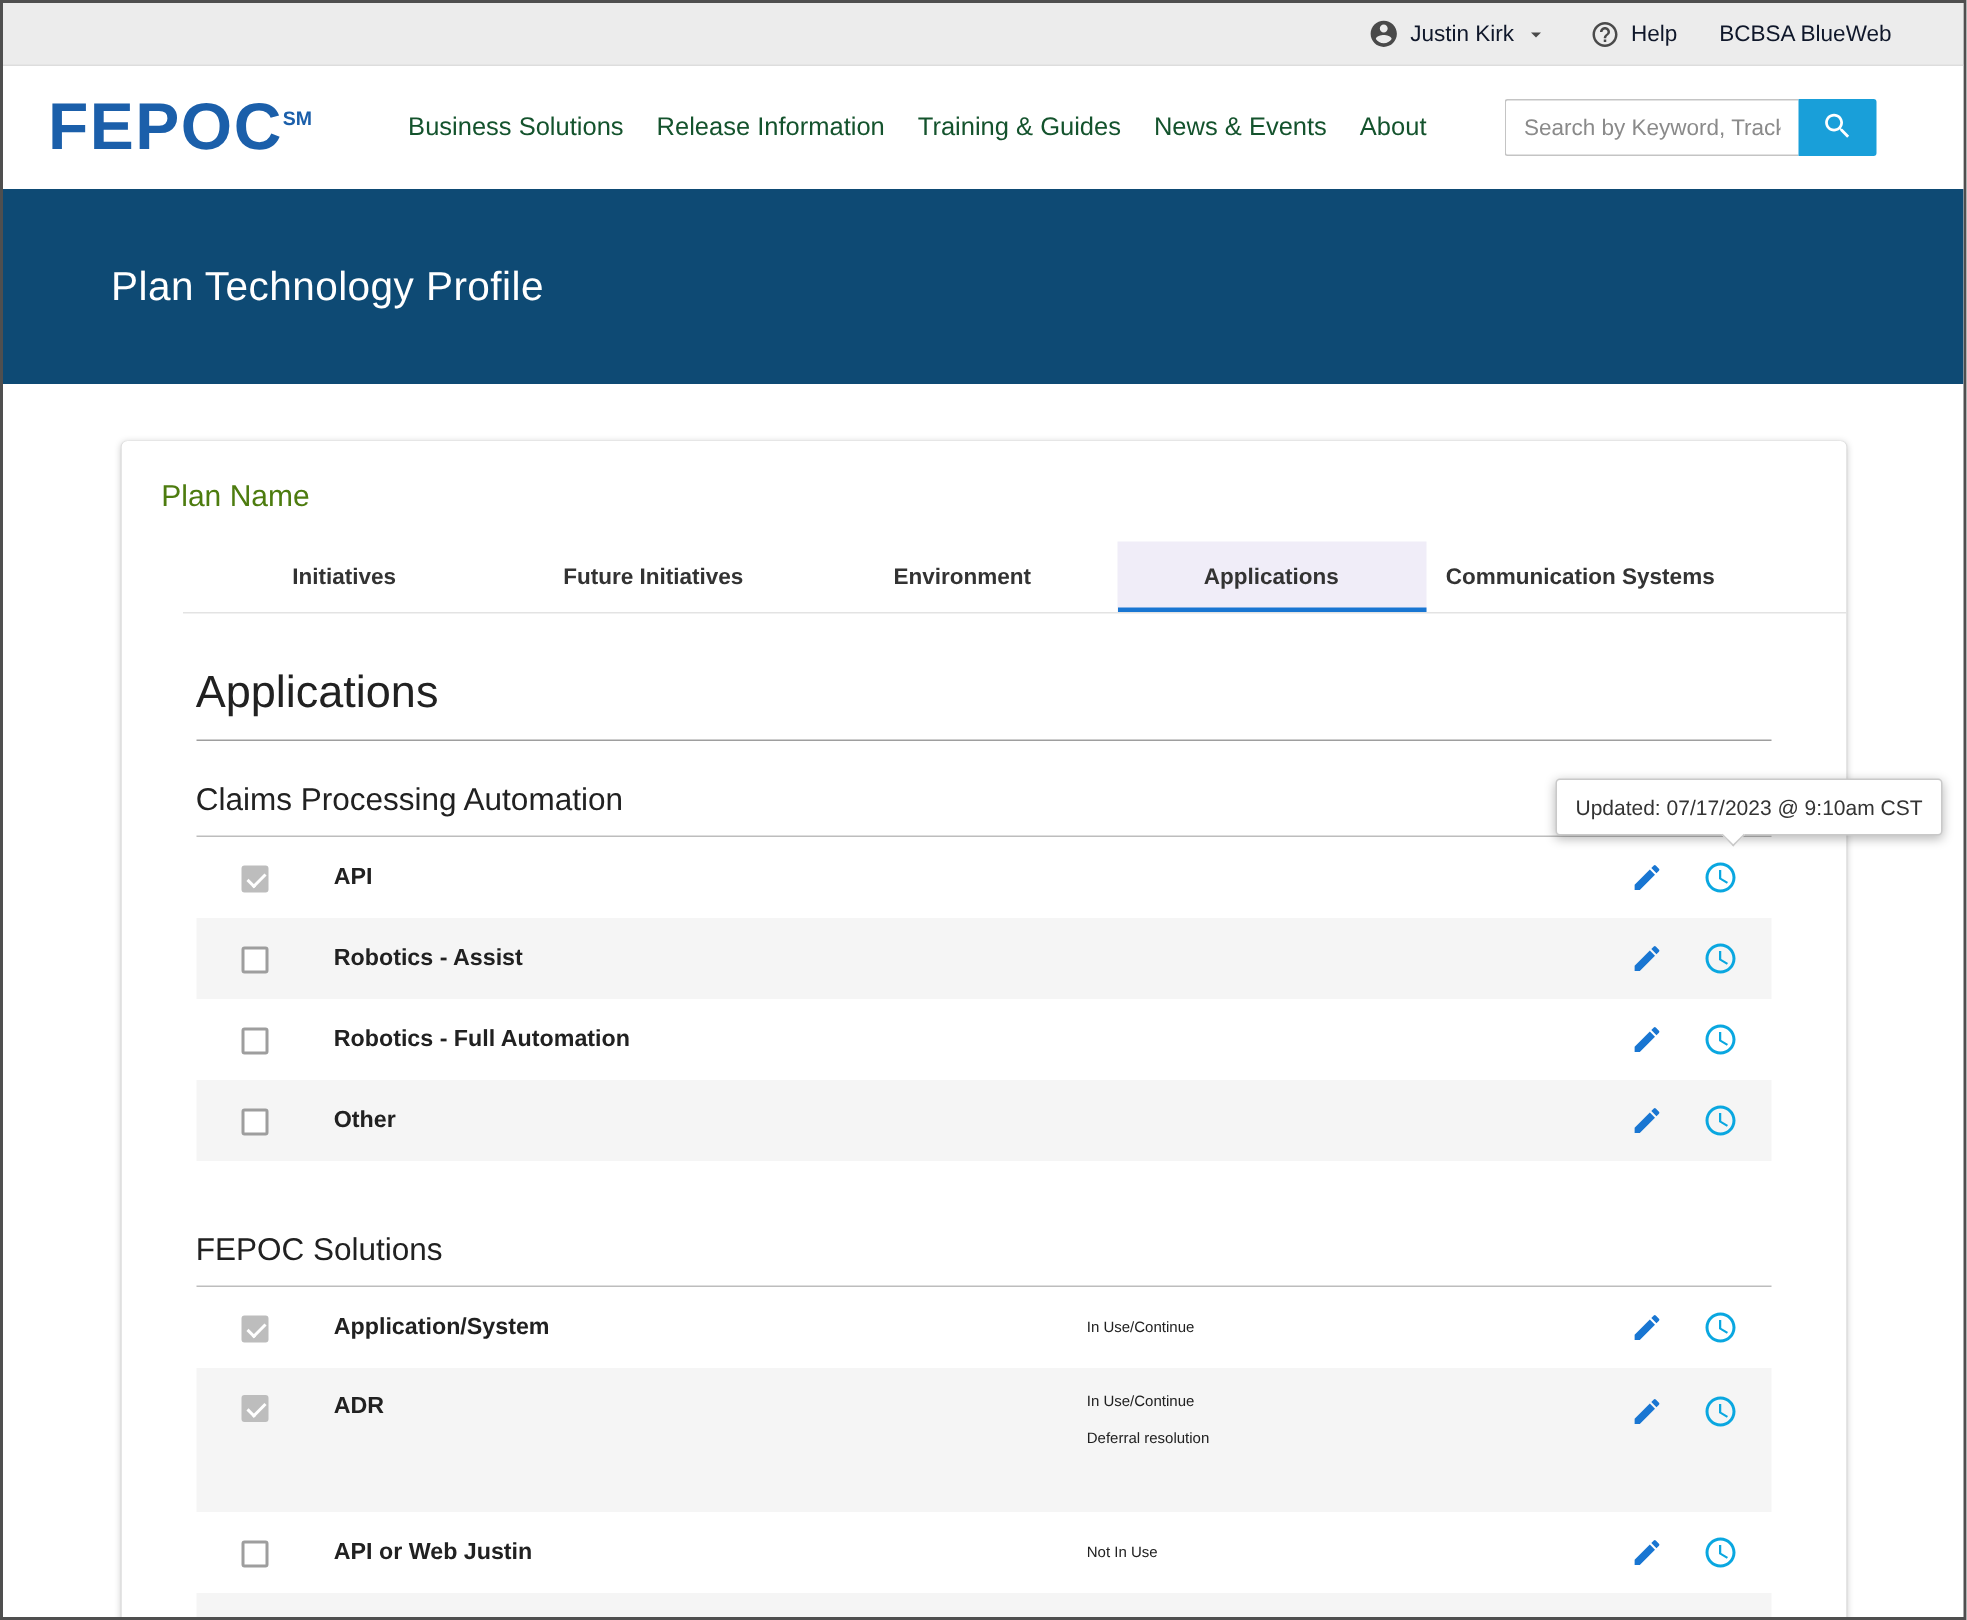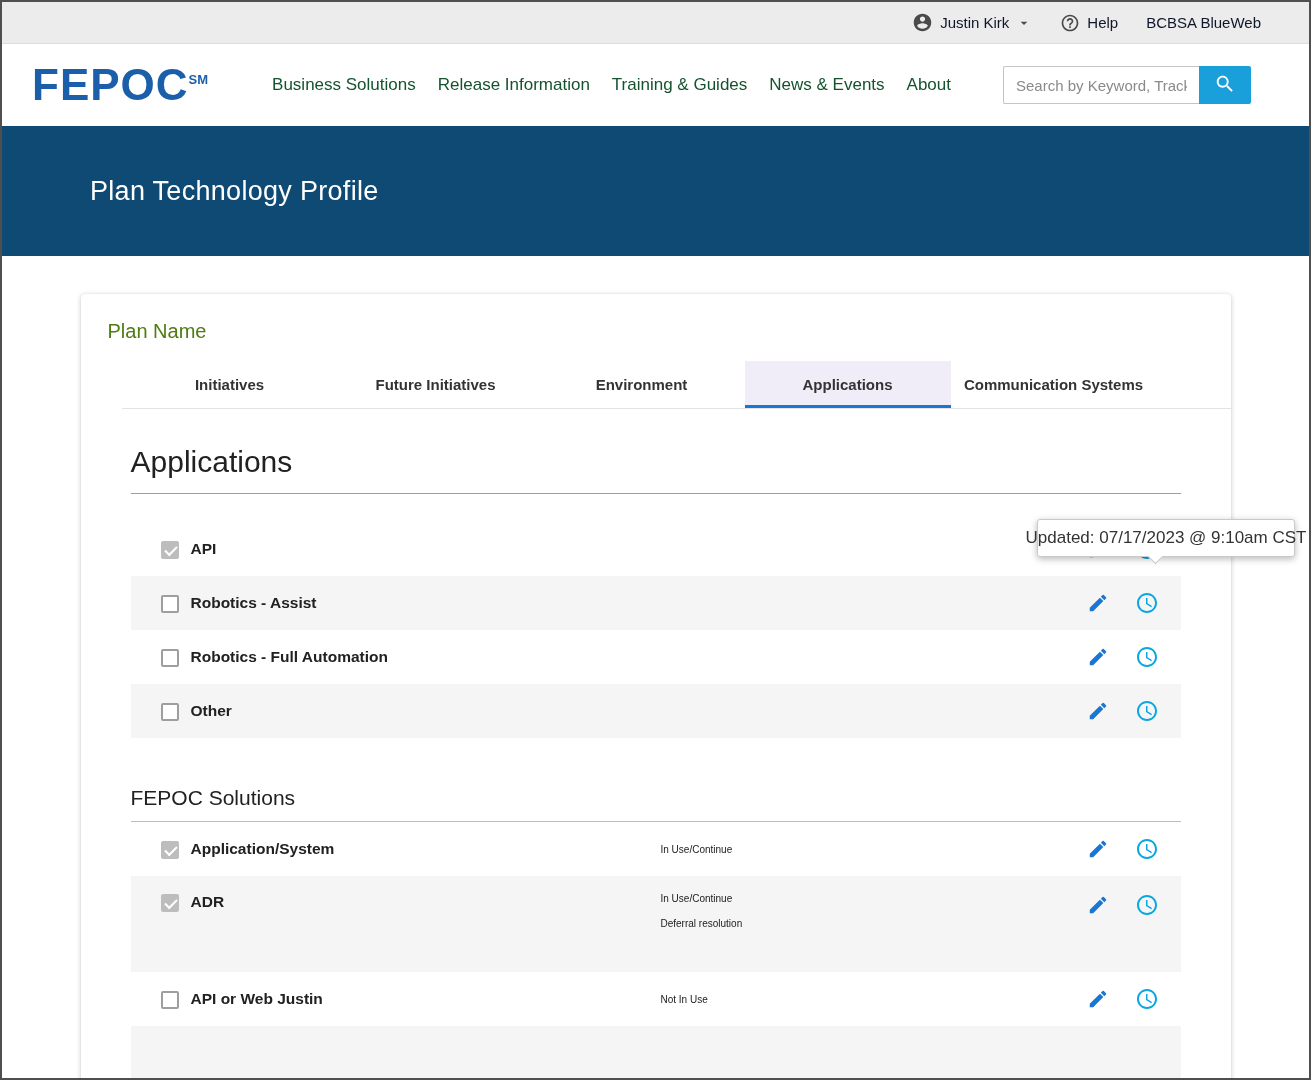--- a/index.html
+++ b/index.html
@@ -31,21 +31,21 @@
     font-family: "Liberation Sans", sans-serif; outline: none;
   }
   .search input::placeholder { color: #8a8a8a; }
   .search .search-btn {
     width: 52px; height: 38px; background: #199fd9; border: none; border-radius: 0 2px 2px 0;
     display: flex; align-items: center; justify-content: center; cursor: pointer;
   }
 
   
   .banner { height: 130px; background: #0e4a74; display: flex; align-items: center; padding-left: 72px; }
-  .banner h1 { margin: 16px; color: #fff; font-size: 27px; font-weight: 400; letter-spacing: .3px; }
+  .banner h1 { margin: 0; color: #fff; font-size: 27px; font-weight: 400; letter-spacing: .3px; }
 
   
   .card {
     width: 1150px; margin: 38px auto 0; background: #fff; border-radius: 4px;
     box-shadow: 0 1px 5px rgba(0,0,0,.22), 0 0 1px rgba(0,0,0,.12);
     padding-bottom: 60px;
   }
   .plan-name { padding: 26px 0 2px 27px; font-size: 20px; color: #4d7c0f; font-weight: 400; }
 
   .tabs { display: flex; margin-top: 16px; border-bottom: 1px solid #e3e3e3; padding-left: 5px; margin-left: 41px; }
@@ -60,21 +60,21 @@
     font-size: 30px; font-weight: 400; color: #212121;
     margin: 36px 0 0; padding-bottom: 14px; border-bottom: 1px solid #9e9e9e;
   }
   .group { margin-top: 28px; }
   .group.second { margin-top: 48px; }
   .group-title {
     font-size: 21px; font-weight: 400; color: #212121;
     padding-bottom: 11px; border-bottom: 1px solid #bdbdbd; margin: 0;
   }
   .rows { }
-  .row { display: flex; align-items: center; min-height: 54px; padding-left: 30px; }
+  .row { display: flex; align-items: center; min-height: 54px; padding-left: 30px; gap: 32px; }
   .row:nth-child(even) { background: #f5f5f5; }
   .row.multi { align-items: flex-start; padding-top: 17px; padding-bottom: 17px; min-height: 96px; }
   .checkbox {
     width: 18px; height: 18px; border: 2px solid #9e9e9e; border-radius: 2px;
     background: #fff; flex: none; position: relative; cursor: pointer; margin-top: 1px;
   }
   .checkbox.checked { background: #bdbdbd; border-color: #bdbdbd; }
   .checkbox.checked::after {
     content: ""; position: absolute; left: 2px; top: 3px; width: 10px; height: 5px;
     border-left: 2px solid #fff; border-bottom: 2px solid #fff; transform: rotate(-45deg);
@@ -86,21 +86,21 @@
   .status .status-line + .status-line:not(:empty) { margin-top: 14px; }
   .row-icons { display: flex; align-items: center; gap: 26px; margin-right: 22px; flex: none; }
   .icon-btn { cursor: pointer; display: flex; align-items: center; justify-content: center; }
 
   
   .tooltip {
     position: absolute; left: 1035px; top: 517px; width: 258px; height: 38px;
     background: #fff; border: 1px solid #c9c9c9; border-radius: 3px;
     box-shadow: 0 2px 7px rgba(0,0,0,.28);
     display: flex; align-items: center; justify-content: center;
-    font-size: 17px; color: #333; z-index: 10; white-space: nowrap;
+    font-size: 14px; color: #333; z-index: 10; white-space: nowrap;
   }
   .tooltip::after {
     content: ""; position: absolute; left: 112px; bottom: -6px; width: 10px; height: 10px;
     background: #fff; border-right: 1px solid #c9c9c9; border-bottom: 1px solid #c9c9c9;
     transform: rotate(45deg);
   }
 </style>
 </head>
 <body>
 
@@ -168,20 +168,21 @@
       <div class="tab">Future Initiatives</div>
       <div class="tab">Environment</div>
       <div class="tab active">Applications</div>
       <div class="tab">Communication Systems</div>
     </div>
 
     <div class="content">
       <h2 class="section-title">Applications</h2>
 
       <div class="group">
+        <h3 class="group-title">Claims Processing Automation</h3>
         <div class="rows">
 
           <div class="row">
             <span class="checkbox checked"></span>
             <span class="row-label">API</span>
             <span class="status"></span>
             <span class="row-icons">
               <span class="icon-btn">
                   <svg width="22" height="22" viewBox="0 0 24 24" fill="#1976d2">
                     <path d="M3 17.25V21h3.75L17.81 9.94l-3.75-3.75L3 17.25zM20.71 7.04a1 1 0 0 0 0-1.41l-2.34-2.34a1 1 0 0 0-1.41 0l-1.83 1.83 3.75 3.75 1.83-1.83z"></path>

